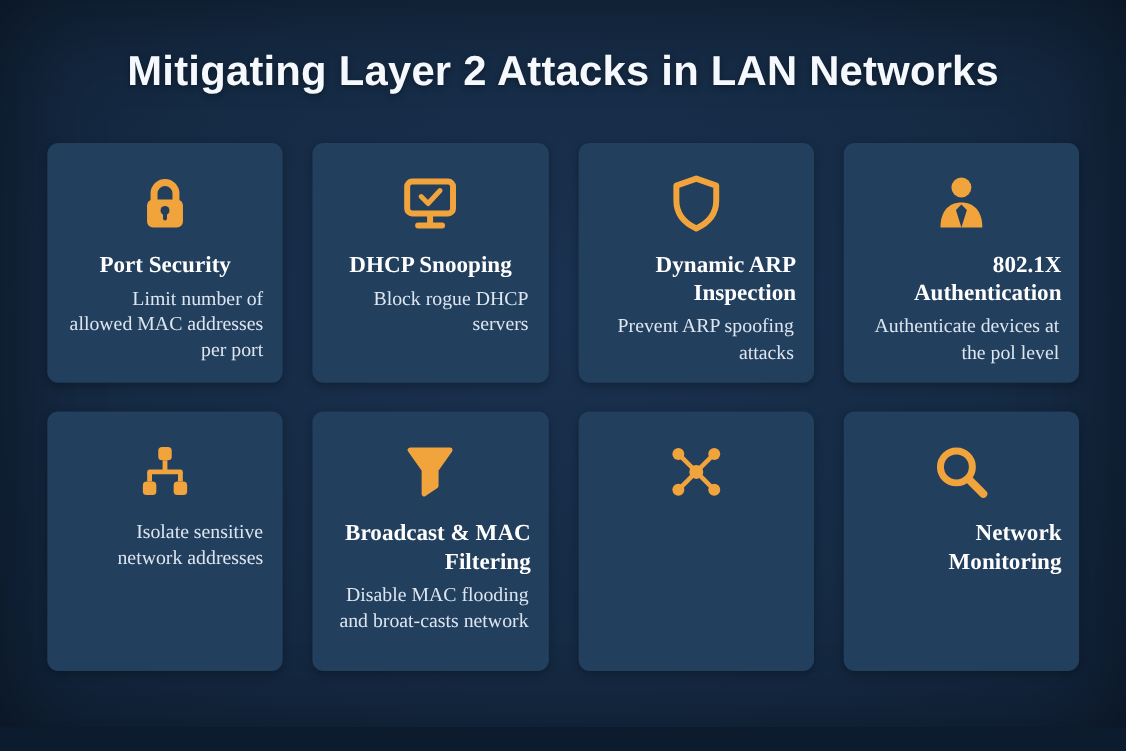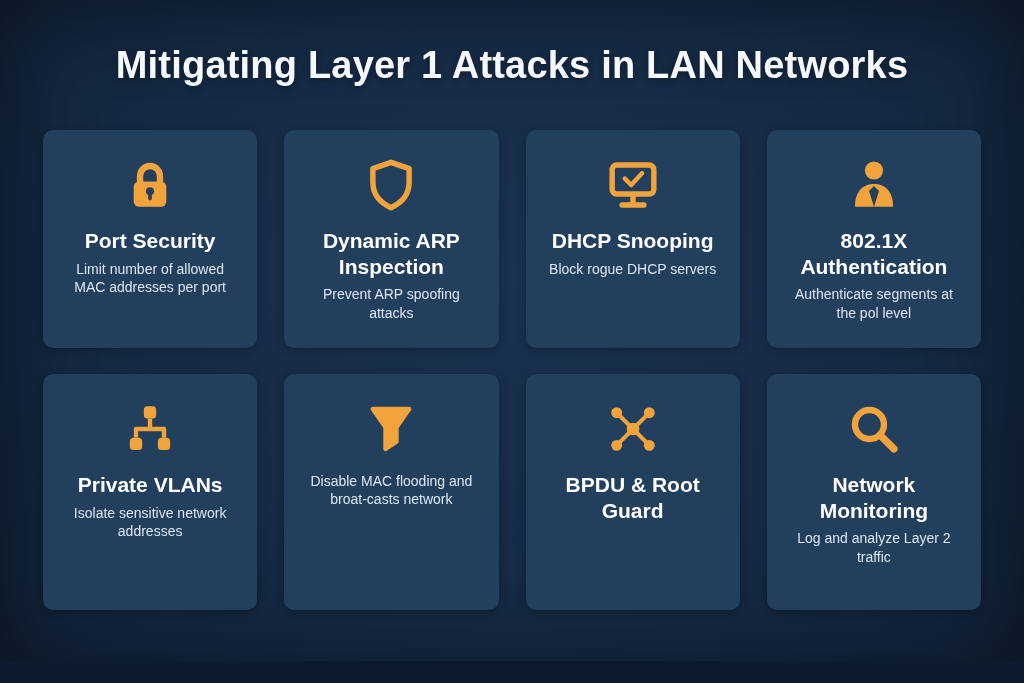--- a/index.html
+++ b/index.html
@@ -33,159 +33,158 @@
     grid-template-columns:repeat(4,1fr);
     grid-template-rows:218px 236px;
     gap:26px 27px;
   }
   .card{
     background:#223f5e;
     border-radius:10px;
     display:flex;
     flex-direction:column;
     align-items:center;
-    text-align:center;
+    text-align:right;
     padding:22px 10px 10px;
     box-sizing:border-box;
     box-shadow:0 2px 8px rgba(0,0,0,.25);
+    font-family:Liberation Serif, serif;
   }
   .icon-wrap{
     height:66px;
     display:flex;align-items:center;justify-content:center;
     margin-bottom:10px;
   }
   .icon-wrap svg{display:block;}
   .card-title{
     color:#ffffff;
     font-weight:700;
     font-size:21px;
     line-height:1.22;
     margin:0 0 6px;
     padding:0 6px;
   }
   .card-desc{
     color:#dde6f0;
-    font-size:14px;
+    font-size:18px;
     line-height:1.32;
     margin:0;
     padding:0 8px;
   }
   .bottom-strip{
     position:absolute;
     left:0; bottom:0;
     width:100%; height:22px;
     background:#0c1b2e;
   }
 </style>
 </head>
 <body>
 
 <div class="stage">
 
-  <h1 class="page-title">Mitigating Layer 1 Attacks in LAN Networks</h1>
+  <h1 class="page-title">Mitigating Layer 2 Attacks in LAN Networks</h1>
 
   <div class="grid">
 
     <div class="card">
       <div class="icon-wrap">
         <svg width="58" height="58" viewBox="0 0 64 64">
           <path d="M21 30 v-8 a11 11 0 0 1 22 0 v8" fill="none" stroke="#F2A43C" stroke-width="7" stroke-linecap="round"></path>
           <rect x="14" y="28" width="36" height="28" rx="6" fill="#F2A43C"></rect>
           <circle cx="32" cy="39" r="4.5" fill="#223f5e"></circle>
           <rect x="30" y="40" width="4" height="9" rx="2" fill="#223f5e"></rect>
         </svg>
       </div>
       <div class="card-title">Port Security</div>
       <div class="card-desc">Limit number of allowed MAC addresses per port</div>
     </div>
 
     <div class="card">
       <div class="icon-wrap">
-        <svg width="58" height="58" viewBox="0 0 64 64">
-          <path d="M32 7 L52 14 V29 C52 44 43 52 32 57 C21 52 12 44 12 29 V14 Z" fill="none" stroke="#F2A43C" stroke-width="6" stroke-linejoin="round"></path>
-        </svg>
-      </div>
-      <div class="card-title">Dynamic ARP Inspection</div>
-      <div class="card-desc">Prevent ARP spoofing attacks</div>
-    </div>
-
-    <div class="card">
-      <div class="icon-wrap">
         <svg width="60" height="58" viewBox="0 0 64 64">
           <rect x="9" y="10" width="46" height="32" rx="5" fill="none" stroke="#F2A43C" stroke-width="6"></rect>
           <polyline points="23,25 30,32 42,19" fill="none" stroke="#F2A43C" stroke-width="5" stroke-linecap="round" stroke-linejoin="round"></polyline>
           <line x1="32" y1="44" x2="32" y2="51" stroke="#F2A43C" stroke-width="6" stroke-linecap="round"></line>
           <line x1="20" y1="54" x2="44" y2="54" stroke="#F2A43C" stroke-width="6" stroke-linecap="round"></line>
         </svg>
       </div>
       <div class="card-title">DHCP Snooping</div>
       <div class="card-desc">Block rogue DHCP servers</div>
     </div>
 
     <div class="card">
       <div class="icon-wrap">
         <svg width="58" height="58" viewBox="0 0 64 64">
+          <path d="M32 7 L52 14 V29 C52 44 43 52 32 57 C21 52 12 44 12 29 V14 Z" fill="none" stroke="#F2A43C" stroke-width="6" stroke-linejoin="round"></path>
+        </svg>
+      </div>
+      <div class="card-title">Dynamic ARP Inspection</div>
+      <div class="card-desc">Prevent ARP spoofing attacks</div>
+    </div>
+
+    <div class="card">
+      <div class="icon-wrap">
+        <svg width="58" height="58" viewBox="0 0 64 64">
           <circle cx="32" cy="16" r="10" fill="#F2A43C"></circle>
           <path d="M11 56 C11 39 20 31 32 31 C44 31 53 39 53 56 Z" fill="#F2A43C"></path>
           <polygon points="32,33 26.5,38.5 32,56 37.5,38.5" fill="#223f5e"></polygon>
         </svg>
       </div>
       <div class="card-title">802.1X Authentication</div>
-      <div class="card-desc">Authenticate segments at the pol level</div>
+      <div class="card-desc">Authenticate devices at the pol level</div>
     </div>
 
     <div class="card">
       <div class="icon-wrap">
         <svg width="56" height="56" viewBox="0 0 64 64">
           <rect x="25" y="6" width="14" height="14" rx="4" fill="#F2A43C"></rect>
           <line x1="32" y1="20" x2="32" y2="32" stroke="#F2A43C" stroke-width="5"></line>
           <line x1="16" y1="32" x2="48" y2="32" stroke="#F2A43C" stroke-width="5" stroke-linecap="round"></line>
           <line x1="16" y1="32" x2="16" y2="42" stroke="#F2A43C" stroke-width="5"></line>
           <line x1="48" y1="32" x2="48" y2="42" stroke="#F2A43C" stroke-width="5"></line>
           <rect x="9" y="42" width="14" height="14" rx="4" fill="#F2A43C"></rect>
           <rect x="41" y="42" width="14" height="14" rx="4" fill="#F2A43C"></rect>
         </svg>
       </div>
-      <div class="card-title">Private VLANs</div>
       <div class="card-desc">Isolate sensitive network addresses</div>
     </div>
 
     <div class="card">
       <div class="icon-wrap">
         <svg width="58" height="58" viewBox="0 0 64 64">
           <polygon points="12,10 52,10 38,30 38,46 26,54 26,30" fill="#F2A43C" stroke="#F2A43C" stroke-width="5" stroke-linejoin="round"></polygon>
         </svg>
       </div>
+      <div class="card-title">Broadcast &amp; MAC Filtering</div>
       <div class="card-desc">Disable MAC flooding and broat-casts network</div>
     </div>
 
     <div class="card">
       <div class="icon-wrap">
         <svg width="58" height="58" viewBox="0 0 64 64">
           <line x1="32" y1="32" x2="15" y2="15" stroke="#F2A43C" stroke-width="4.5"></line>
           <line x1="32" y1="32" x2="49" y2="15" stroke="#F2A43C" stroke-width="4.5"></line>
           <line x1="32" y1="32" x2="15" y2="49" stroke="#F2A43C" stroke-width="4.5"></line>
           <line x1="32" y1="32" x2="49" y2="49" stroke="#F2A43C" stroke-width="4.5"></line>
           <circle cx="32" cy="32" r="7" fill="#F2A43C"></circle>
           <circle cx="14" cy="14" r="6" fill="#F2A43C"></circle>
           <circle cx="50" cy="14" r="6" fill="#F2A43C"></circle>
           <circle cx="14" cy="50" r="6" fill="#F2A43C"></circle>
           <circle cx="50" cy="50" r="6" fill="#F2A43C"></circle>
         </svg>
       </div>
-      <div class="card-title">BPDU &amp; Root Guard</div>
     </div>
 
     <div class="card">
       <div class="icon-wrap">
         <svg width="58" height="58" viewBox="0 0 64 64">          
             <circle cx="27" cy="27" r="16" fill="none" stroke="#F2A43C" stroke-width="7"></circle>
           <line x1="39" y1="39" x2="54" y2="54" stroke="#F2A43C" stroke-width="8" stroke-linecap="round"></line>
         </svg>
       </div>
       <div class="card-title">Network Monitoring</div>
-      <div class="card-desc">Log and analyze Layer 2 traffic</div>
     </div>
 
   </div>
 
   <div class="bottom-strip"></div>
 </div>
 
 </body></html>

